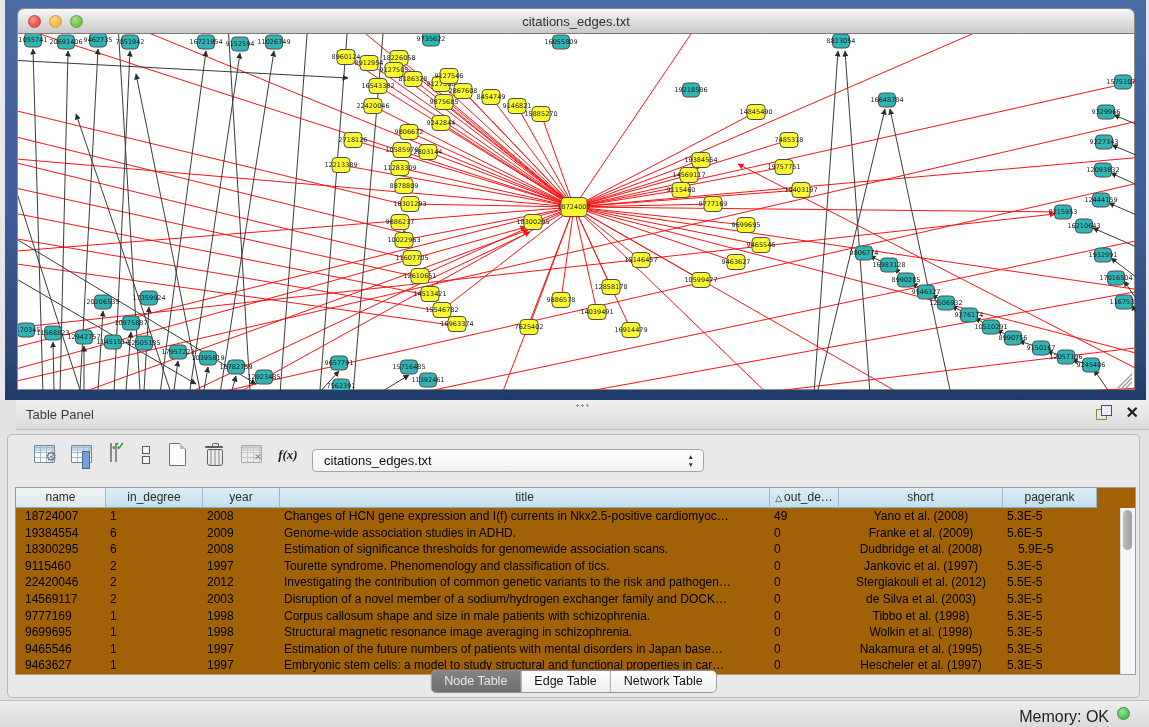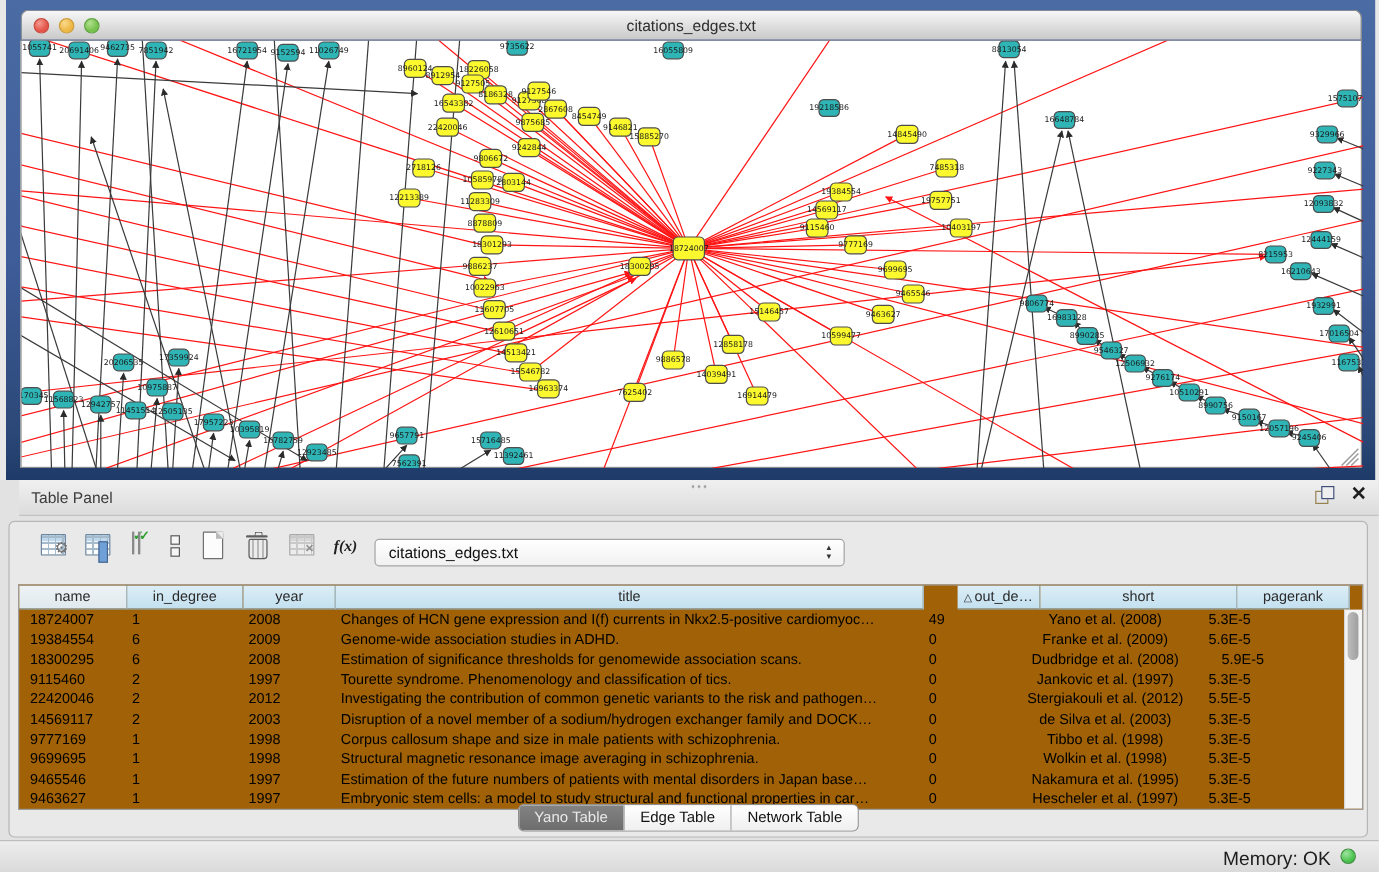--- a/index.html
+++ b/index.html
@@ -722,21 +722,21 @@
         <span class="dd-arrows">▲<br>▼</span>
       </div>
     </div>
 
     <div class="tbl-wrap">
       <div class="thead" id="thead">
           <div class="th first" style="width: 90px;">name</div>
           <div class="th" style="width: 97px;">in_degree</div>
           <div class="th" style="width: 77px;">year</div>
           <div class="th" style="width: 490px;">title</div>
-          <div class="th" style="width: 69px; margin-left: 28px;"><span class="tri">△</span>out_de…</div>
+          <div class="th" style="width: 69px;"><span class="tri">△</span>out_de…</div>
           <div class="th" style="width: 164px;">short</div>
           <div class="th" style="width: 94px;">pagerank</div>
         </div>
       <div class="tbody" id="tbody">
           <div class="tr">
             <div class="td al name" style="width: 90px;">18724007</div>
             <div class="td al" style="width: 97px;">1</div>
             <div class="td al" style="width: 77px;">2008</div>
             <div class="td al" style="width: 490px;">Changes of HCN gene expression and I(f) currents in Nkx2.5-positive cardiomyoc…</div>
             <div class="td al" style="width: 69px;">49</div>
@@ -824,21 +824,21 @@
             <div class="td ac" style="width: 164px;">Hescheler et al. (1997)</div>
             <div class="td al" style="width: 94px;">5.3E-5</div>
           </div>
         </div>
       <div class="vscroll">
         <div class="vthumb"></div>
       </div>
     </div>
 
     <div class="seg" id="seg">
-        <div class="tab sel">Yano Table</div>
+        <div class="tab sel">Node Table</div>
         <div class="tab">Edge Table</div>
         <div class="tab">Network Table</div>
       </div>
   </div>
 </div>
 
 <div class="statusbar">
   <div class="mem-label">Memory: OK</div>
   <div class="mem-dot" style="background: radial-gradient(circle at 35% 30%, rgb(159, 228, 159), rgb(70, 194, 74) 65%);"></div>
 </div>

